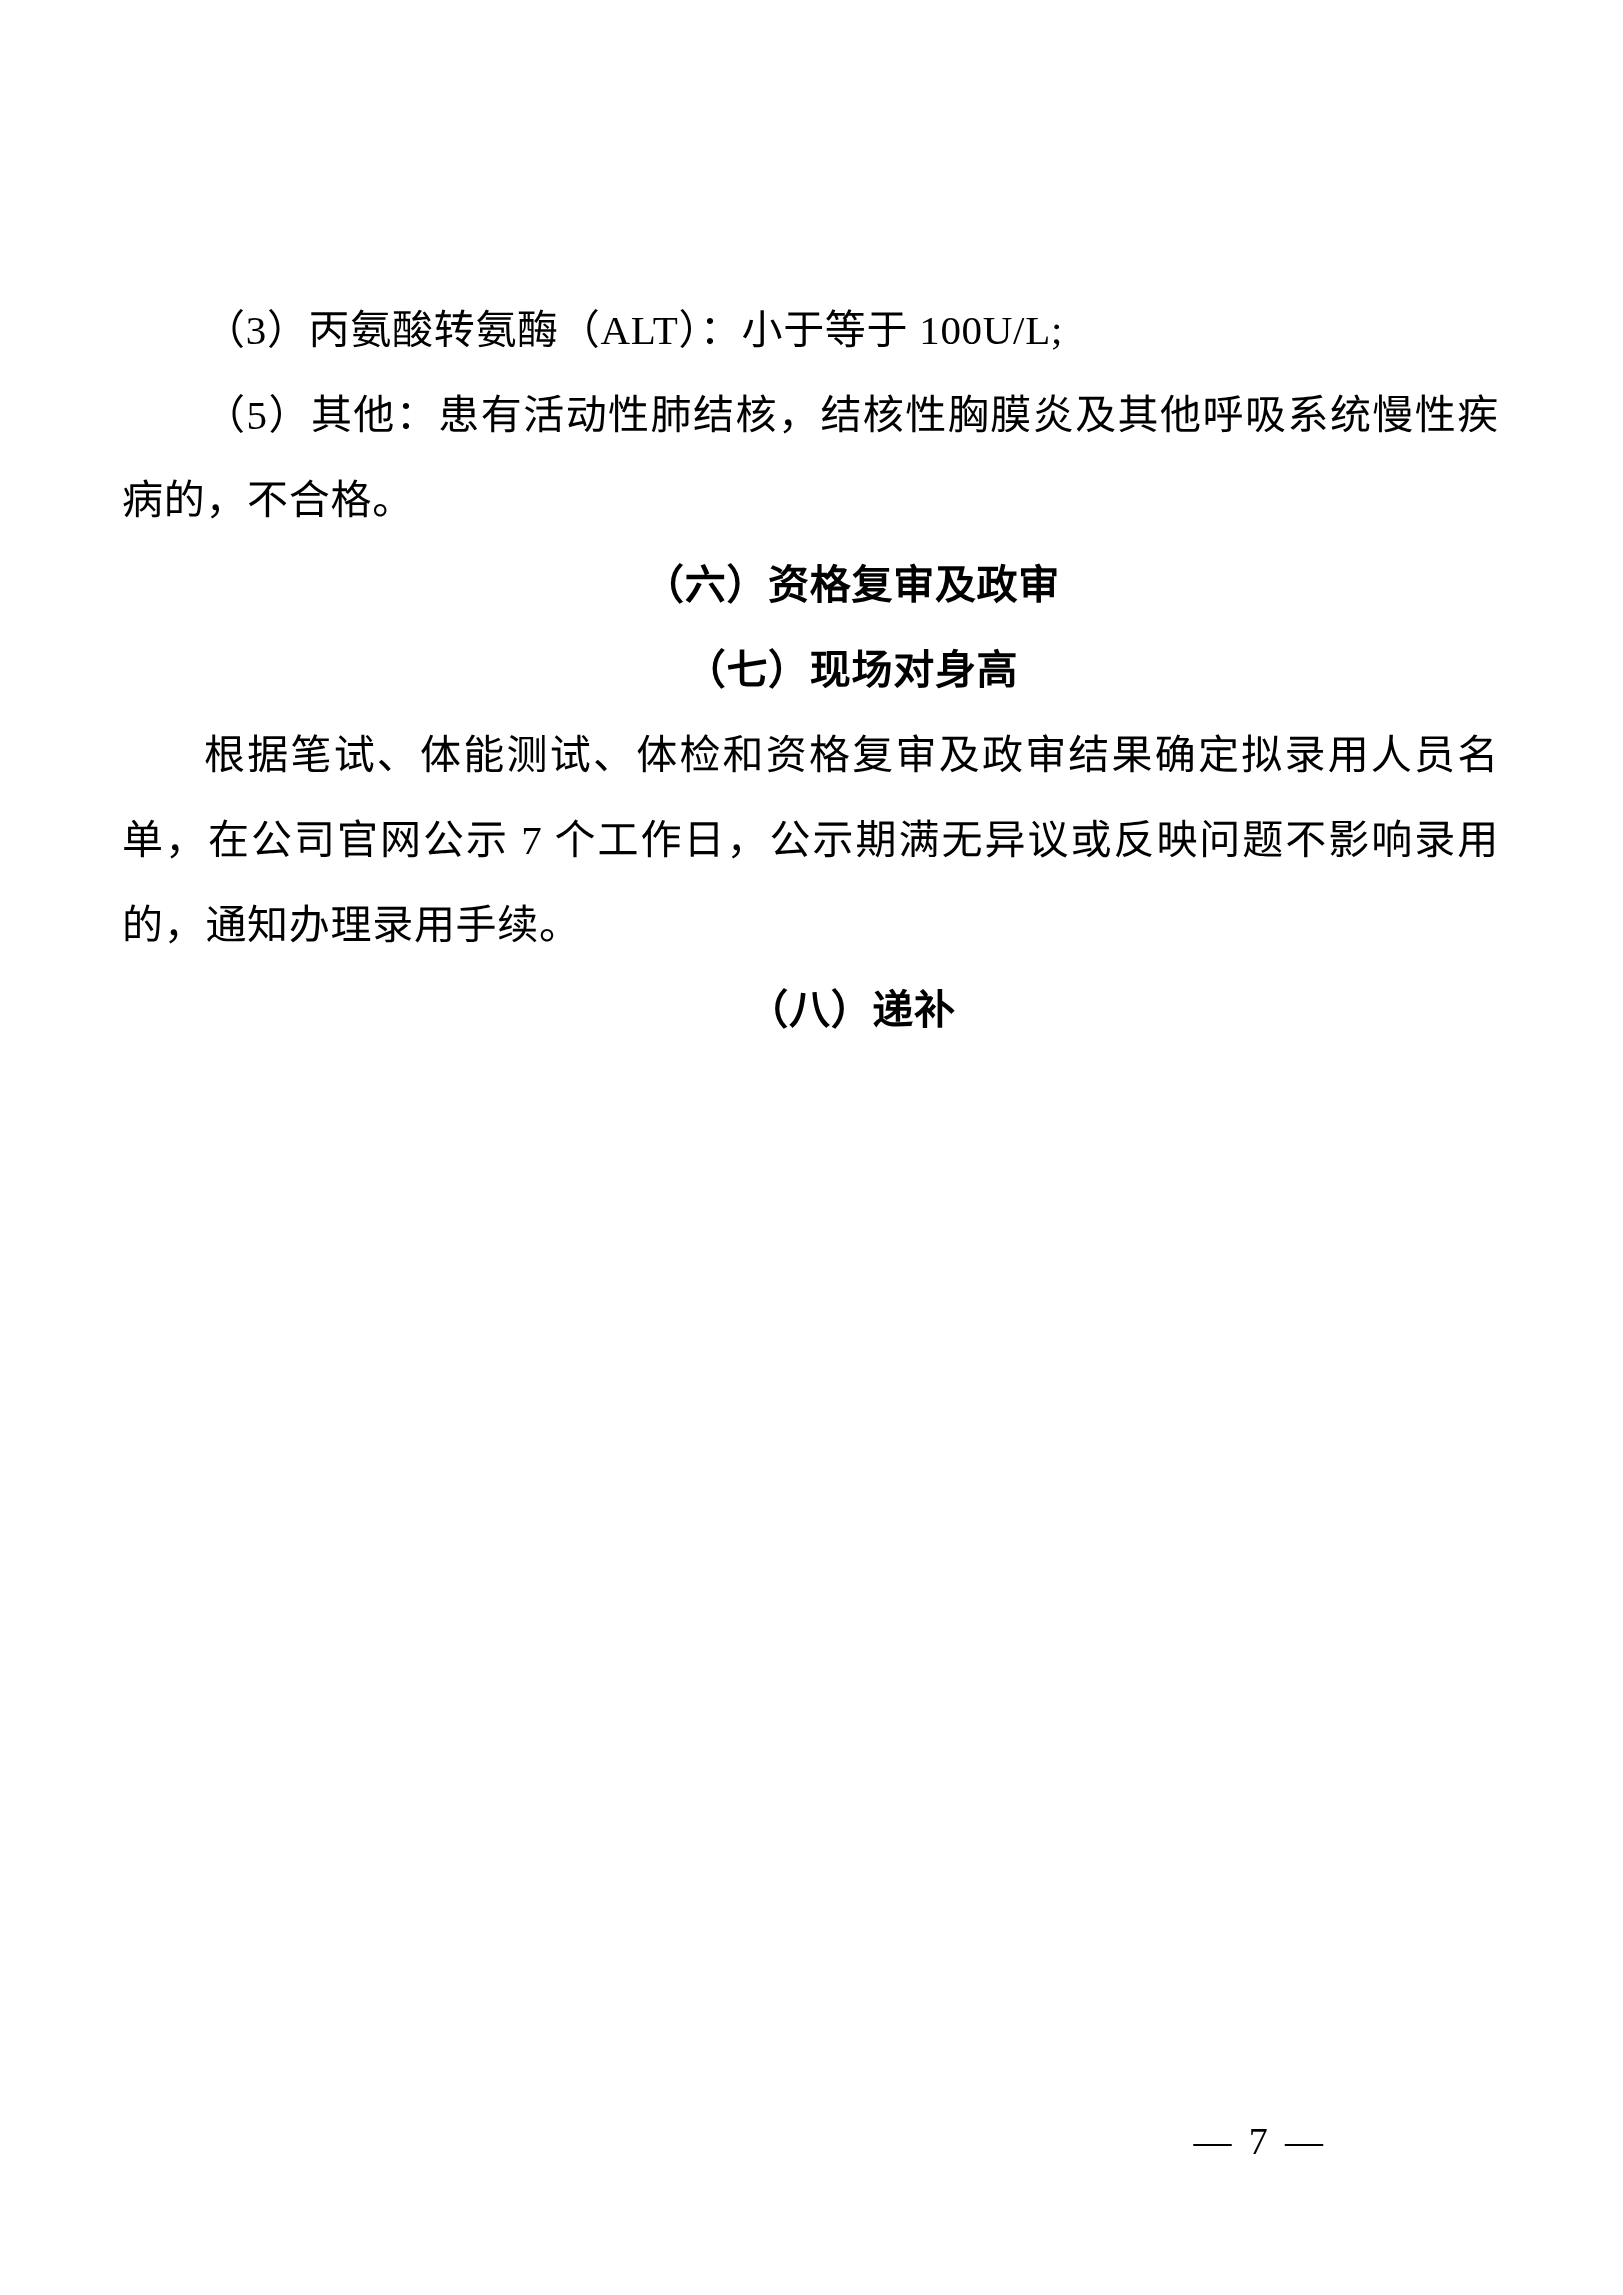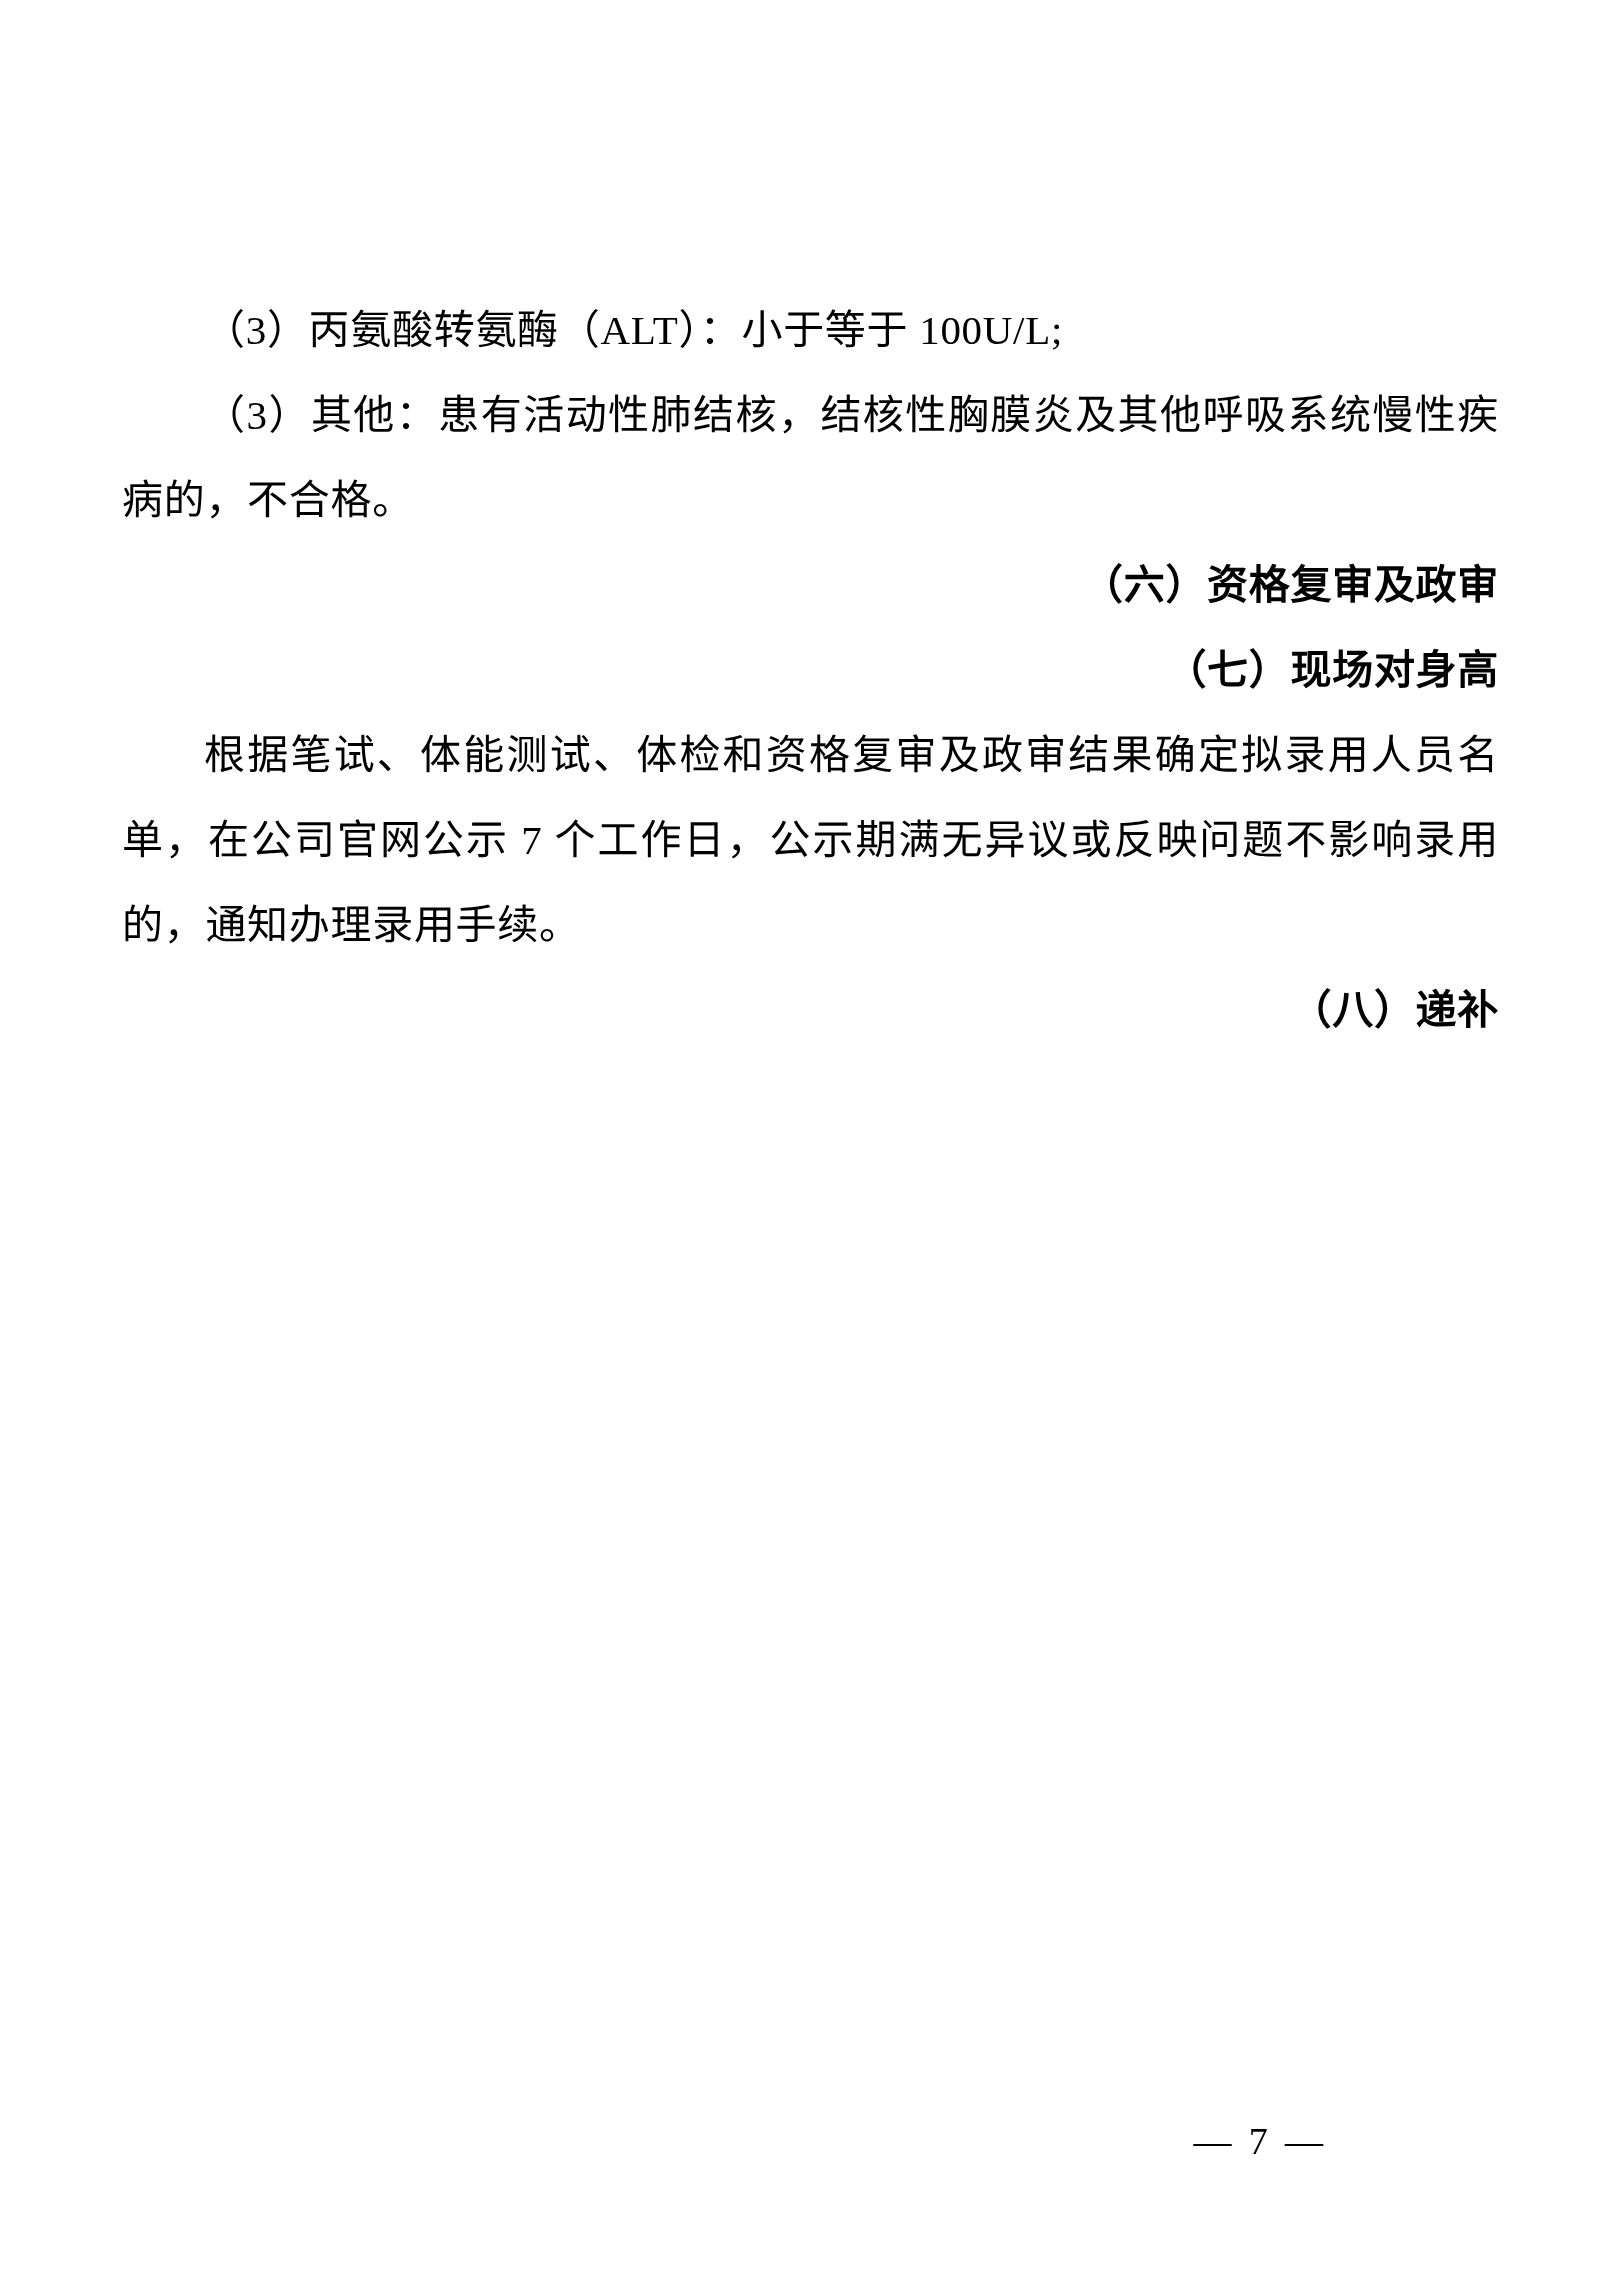--- a/index.html
+++ b/index.html
@@ -27,21 +27,21 @@
     margin: 0;
     font-size: 41px;
     line-height: 85px;
     text-align: justify;
     text-indent: 2em;
     letter-spacing: 0.7px;
     word-break: break-all;
   }
   .para.heading {
     font-weight: 700;
-    text-align: right;
+    text-align: center;
   }
   .page-footer {
     position: absolute;
     right: 0;
     bottom: 131px;
     width: 100%;
     text-align: right;
     padding-right: 296px;
     box-sizing: border-box;
     font-size: 38px;
@@ -49,21 +49,21 @@
     letter-spacing: 3.9px;
     color: #000000;
   }
 </style>
 </head>
 <body>
 
 <div class="page">
   <div class="doc-body">
       <p class="para body">（3）丙氨酸转氨酶（ALT）：小于等于 100U/L;</p>
-      <p class="para body">（3）其他：患有活动性肺结核，结核性胸膜炎及其他呼吸系统慢性疾病的，不合格。</p>
+      <p class="para body">（5）其他：患有活动性肺结核，结核性胸膜炎及其他呼吸系统慢性疾病的，不合格。</p>
       <p class="para heading">（六）资格复审及政审</p>
       <p class="para heading">（七）现场对身高</p>
       <p class="para body">根据笔试、体能测试、体检和资格复审及政审结果确定拟录用人员名单，在公司官网公示 7 个工作日，公示期满无异议或反映问题不影响录用的，通知办理录用手续。</p>
       <p class="para heading">（八）递补</p>
     </div>
   <div class="page-footer">— 7 —</div>
 </div>
 
 
 </body></html>

